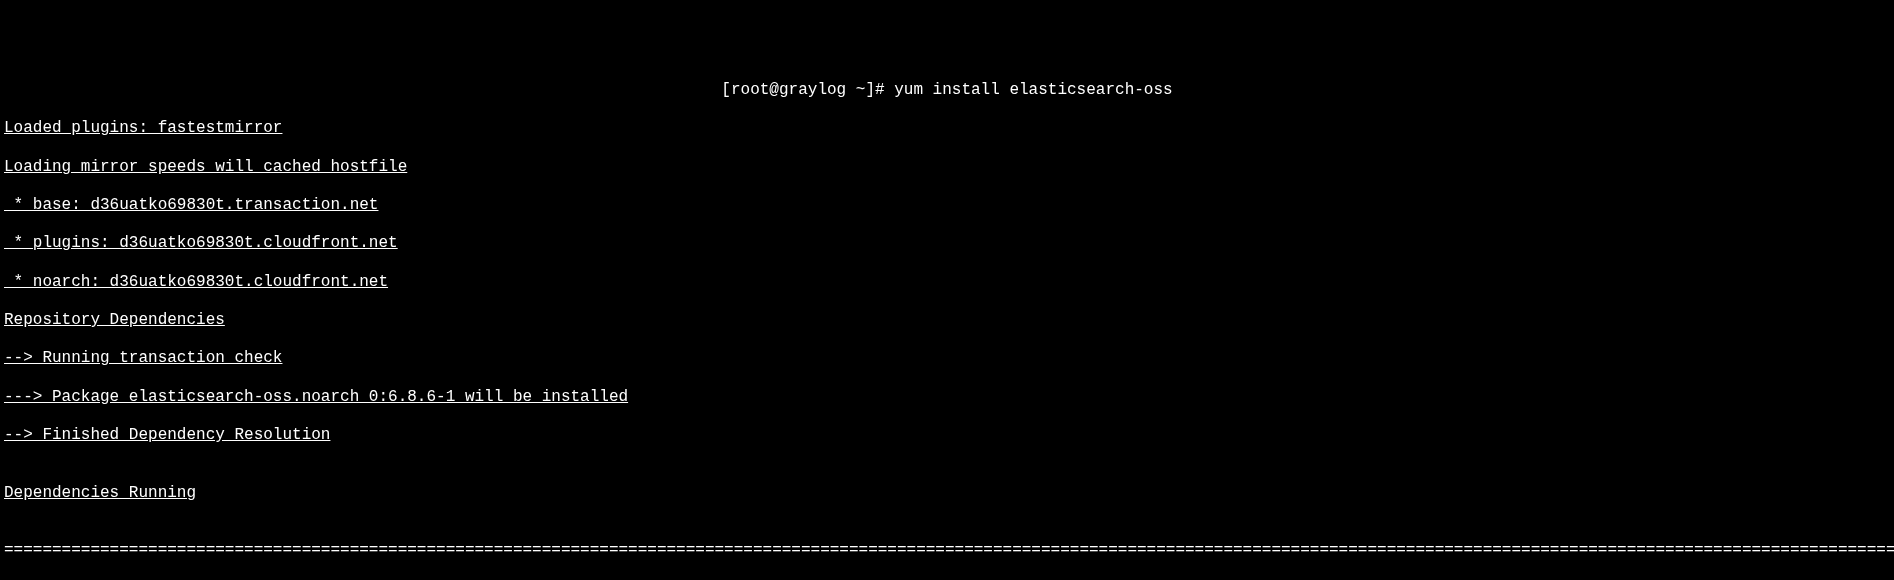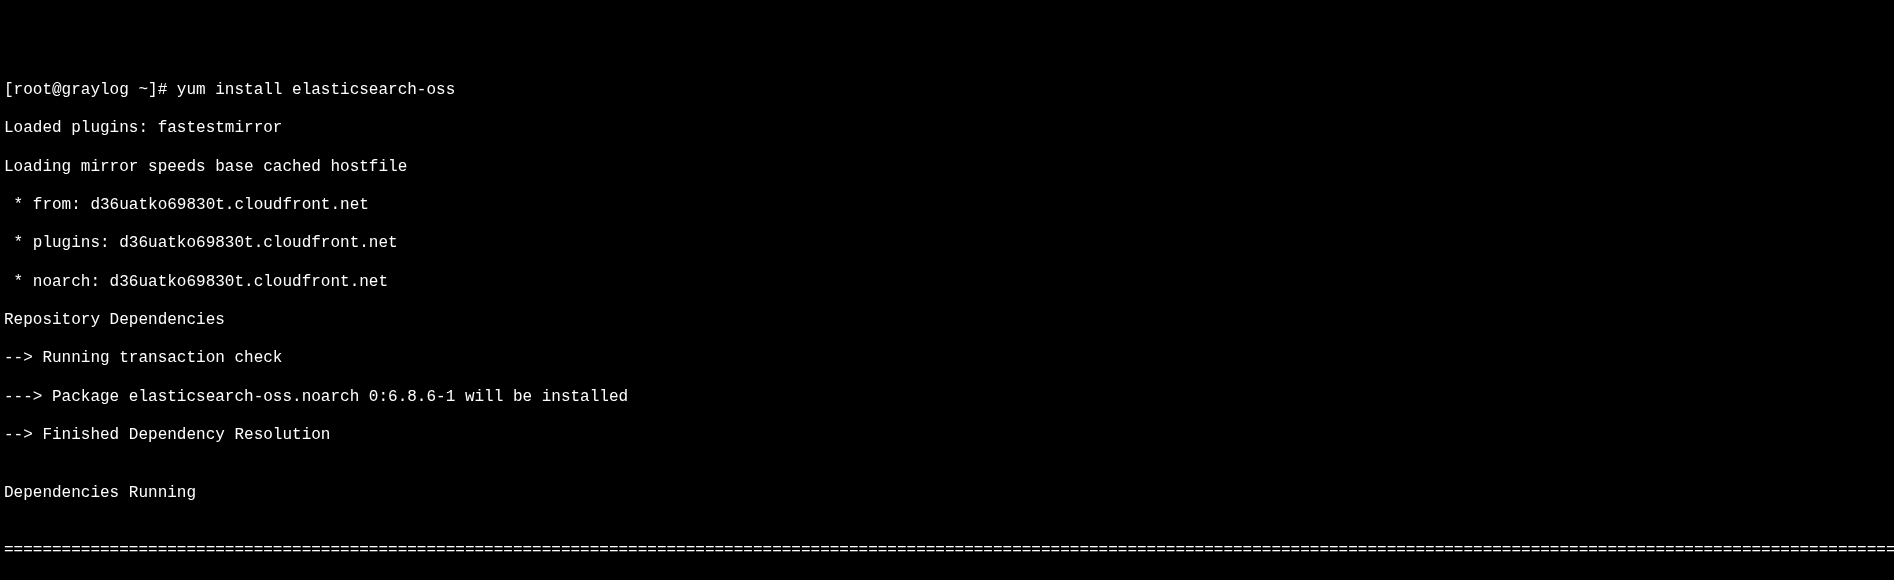--- a/index.html
+++ b/index.html
@@ -14,20 +14,21 @@
       font-size: 16px;
       line-height: 1.2;
       width: 1894px;
       height: 580px;
       padding: 4px 0;
       overflow: hidden;
       white-space: pre;
     }
     .line {
       padding: 0 4px;
+      text-decoration: underline;
     }
     .divider {
       padding: 0 4px;
       overflow: hidden;
       white-space: nowrap;
     }
     .table-header {
       display: flex;
       padding: 0 4px;
     }
@@ -44,34 +45,35 @@
     .col-repository {
       width: 410px;
     }
     .col-size {
       text-align: right;
       flex: 1;
       padding-right: 12px;
     }
     .prompt-line {
       padding: 0 4px;
+      text-align: center;
     }
     .inline {
       display: inline;
     }
   </style>
 </head>
 <body>
 
 
 
 <div class="prompt-line"><span class="inline">[root@graylog ~]# </span><span class="inline">yum install elasticsearch-oss</span></div>
 <div class="line">Loaded plugins: fastestmirror</div>
-<div class="line">Loading mirror speeds base cached hostfile</div>
-<div class="line"> * from: d36uatko69830t.cloudfront.net</div>
+<div class="line">Loading mirror speeds will cached hostfile</div>
+<div class="line"> * base: d36uatko69830t.transaction.net</div>
 <div class="line"> * plugins: d36uatko69830t.cloudfront.net</div>
 <div class="line"> * noarch: d36uatko69830t.cloudfront.net</div>
 <div class="line">Repository Dependencies</div>
 <div class="line">--&gt; Running transaction check</div>
 <div class="line">---&gt; Package elasticsearch-oss.noarch 0:6.8.6-1 will be installed</div>
 <div class="line">--&gt; Finished Dependency Resolution</div>
 <div class="line"></div>
 <div class="line">Dependencies Running</div>
 <div class="line"></div>
 <div class="divider">=======================================================================================================================================================================================================================</div>

